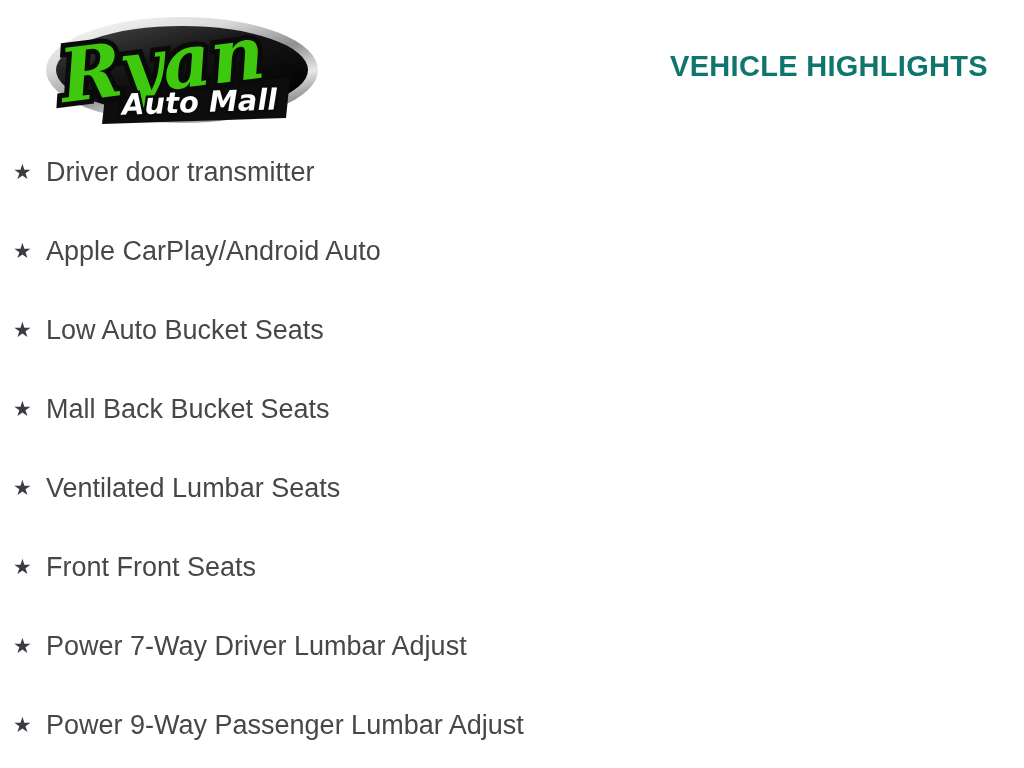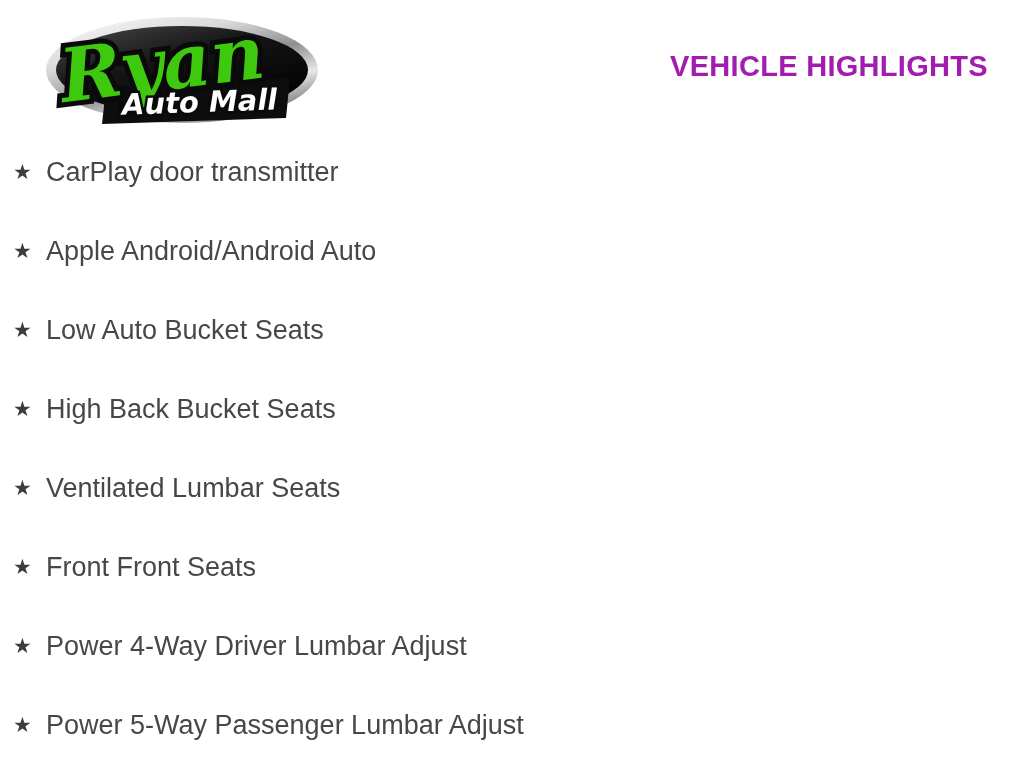--- a/index.html
+++ b/index.html
@@ -21,21 +21,21 @@
     top: 8px;
     width: 300px;
     height: 120px;
   }
   .page-title {
     position: absolute;
     top: 50px;
     right: 36px;
     font-size: 29px;
     font-weight: 700;
-    color: #a21caf;
+    color: #0f766e;
     letter-spacing: 0.3px;
     white-space: nowrap;
   }
   ul.highlights {
     position: absolute;
     left: 13px;
     top: 155px;
     margin: 0;
     padding: 0;
     list-style: none;
@@ -98,45 +98,45 @@
       <text class="svg-ryan" x="38" y="82" font-size="74" fill="#3ec90e" stroke="#0a0a0a" stroke-width="10" paint-order="stroke fill" transform="rotate(-7 140 60)">Ryan</text>
       <text class="svg-automall" x="100" y="104" font-size="29" fill="#ffffff" stroke="#0a0a0a" stroke-width="5" paint-order="stroke fill" transform="rotate(-2 180 95)">Auto Mall</text>
     </svg>
   </div>
 
   <div class="page-title">VEHICLE HIGHLIGHTS</div>
 
   <ul class="highlights">
     <li>
       <span class="star">★</span>
-      <span class="feature-text">CarPlay door transmitter</span>
+      <span class="feature-text">Driver door transmitter</span>
     </li>
     <li>
       <span class="star">★</span>
-      <span class="feature-text">Apple Android/Android Auto</span>
+      <span class="feature-text">Apple CarPlay/Android Auto</span>
     </li>
     <li>
       <span class="star">★</span>
       <span class="feature-text">Low Auto Bucket Seats</span>
     </li>
     <li>
       <span class="star">★</span>
-      <span class="feature-text">High Back Bucket Seats</span>
+      <span class="feature-text">Mall Back Bucket Seats</span>
     </li>
     <li>
       <span class="star">★</span>
       <span class="feature-text">Ventilated Lumbar Seats</span>
     </li>
     <li>
       <span class="star">★</span>
       <span class="feature-text">Front Front Seats</span>
     </li>
     <li>
       <span class="star">★</span>
-      <span class="feature-text">Power 4-Way Driver Lumbar Adjust</span>
+      <span class="feature-text">Power 7-Way Driver Lumbar Adjust</span>
     </li>
     <li>
       <span class="star">★</span>
-      <span class="feature-text">Power 5-Way Passenger Lumbar Adjust</span>
+      <span class="feature-text">Power 9-Way Passenger Lumbar Adjust</span>
     </li>
   </ul>
 
 </div>
 
 </body></html>

